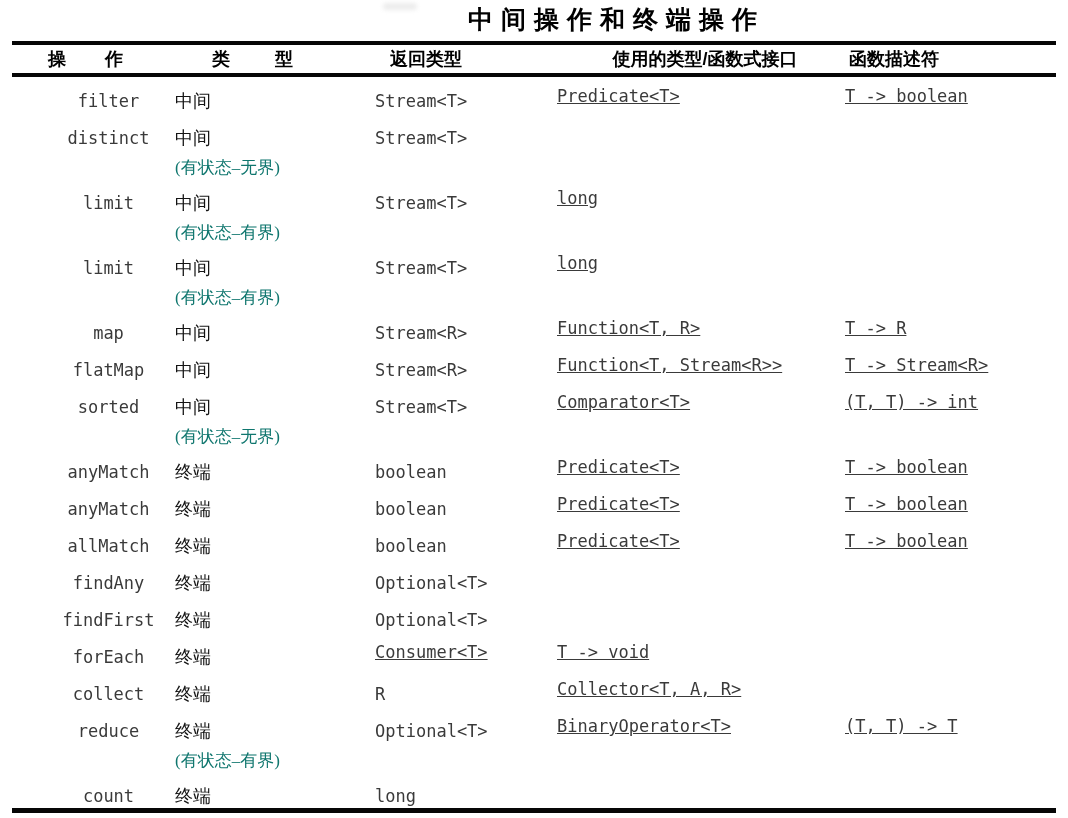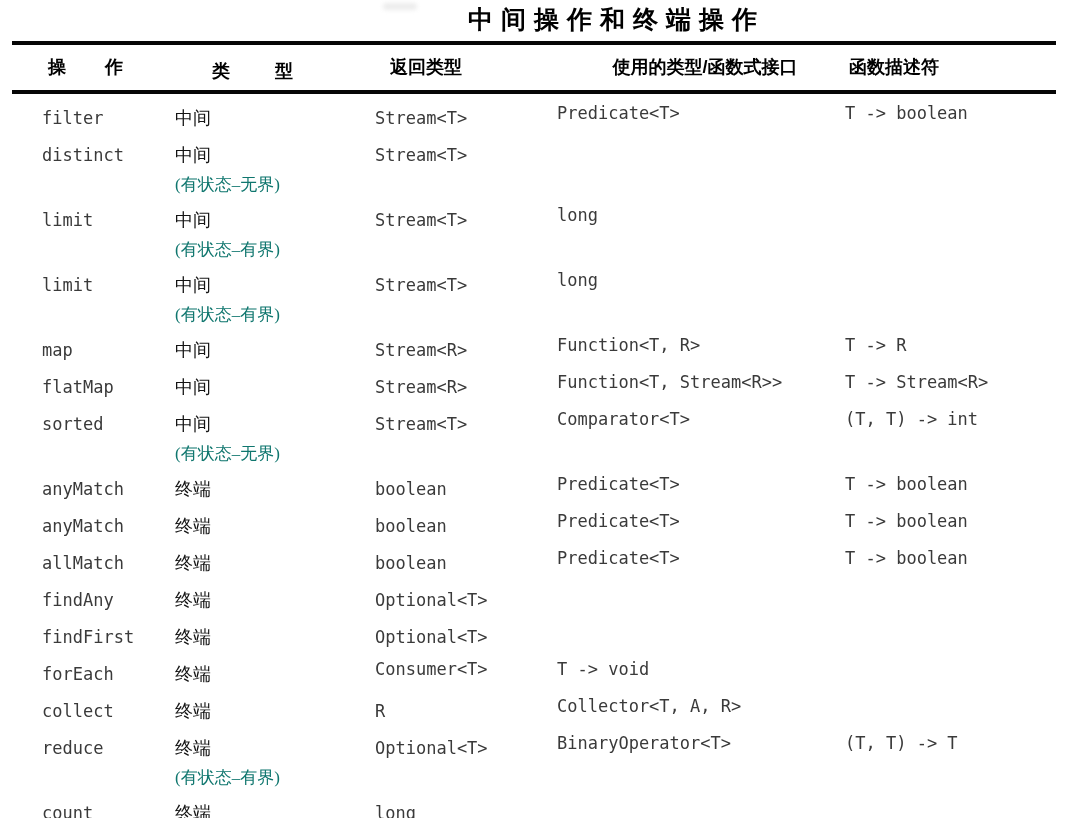--- a/index.html
+++ b/index.html
@@ -15,41 +15,41 @@
                font-size:25px; letter-spacing:8px; white-space:nowrap; }
 
   .table-block { position:absolute; left:12px; top:41px; width:1044px; }
   .rule { width:1044px; background:#060606; }
   .rule.top { height:4px; }
   .rule.mid { height:4px; }
   .rule.bottom { height:5px; }
 
   .grid-row { display:grid; grid-template-columns:163px 200px 182px 288px 211px; }
 
-  .header-row { height:45px; align-items:center;
+  .header-row { height:28px; align-items:center;
                 font-family:"Liberation Sans", sans-serif; font-weight:bold;
                 font-size:18px; color:#000; }
   .th { white-space:pre; line-height:27px; }
   .th-operation { padding-left:36px; word-spacing:34px; }
-  .th-type      { padding-left:37px; word-spacing:40px;margin-top:8px; }
+  .th-type      { padding-left:37px; word-spacing:40px; }
   .th-return    { padding-left:15px; }
   .th-iface     { padding-left:8px;text-align:center; }
   .th-desc      { padding-left:4px; }
 
   .tbody { height:731px; padding-top:14px; overflow:hidden; }
   .grid-row.single { height:37px; }
   .grid-row.double { height:65px; }
 
   .mono { font-family:"DejaVu Sans Mono","Liberation Mono",monospace;
           font-size:17px; line-height:20px; color:#3a3a3a; white-space:pre; }
-  .cell-op { padding-left:30px; }
+  .cell-op { padding-left:30px;text-align:center; }
   .cell-type { font-size:18px; line-height:20px; color:#141414; }
   .type-note { display:block; margin-top:10px; font-size:17px; color:#0f766e;
                white-space:nowrap; }
-  .raised { position:relative; top:-5px; }
+  .raised { position:relative; top:-5px;text-decoration:underline; }
 </style>
 </head>
 <body>
 
 <div class="page">
 
   <div class="scan-smudge"></div>
 
   <div class="doc-title">中间操作和终端操作</div>
 

